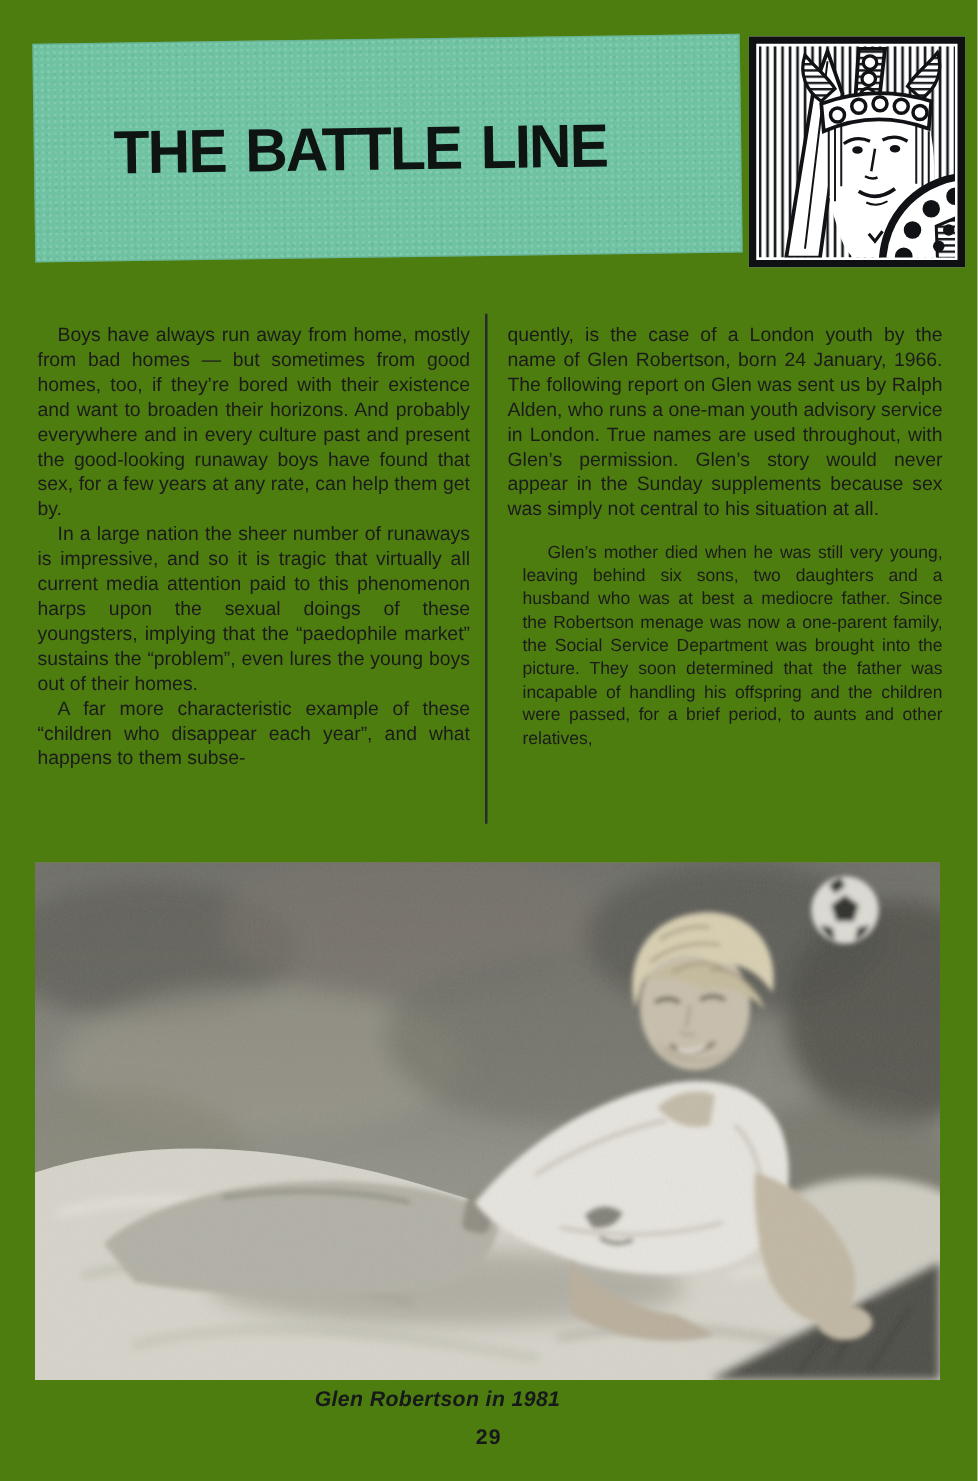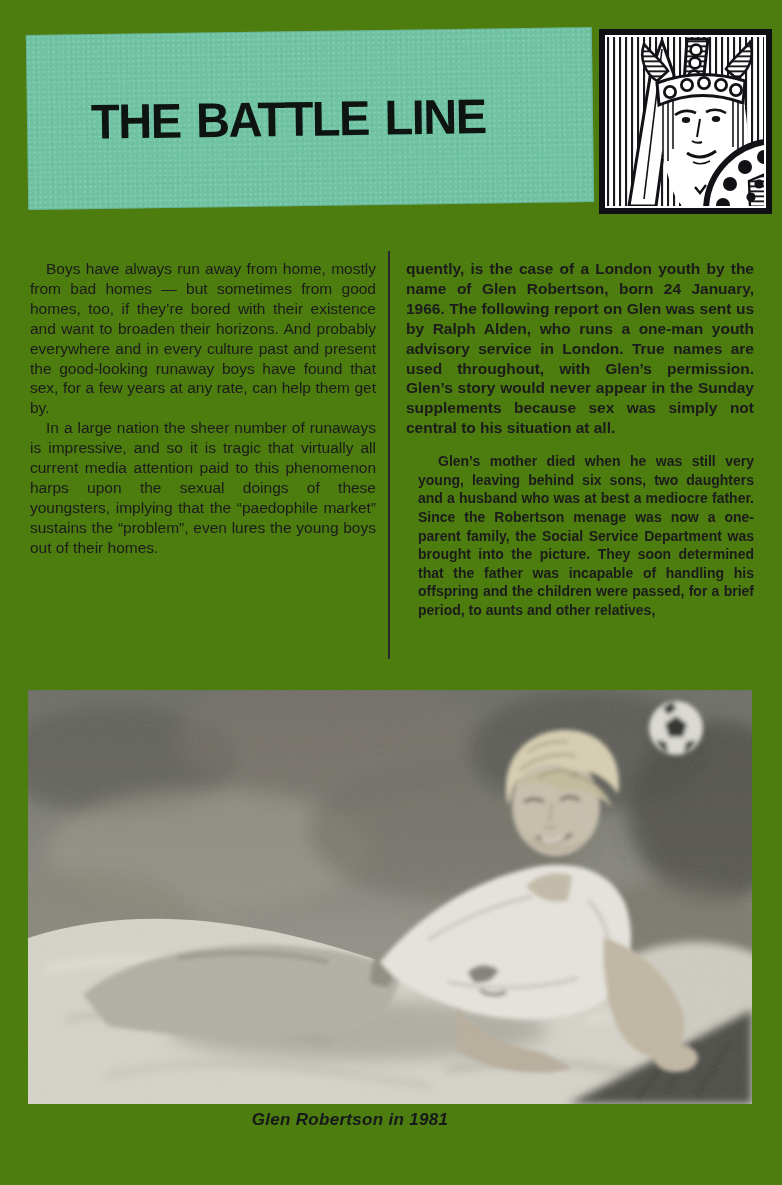--- a/index.html
+++ b/index.html
@@ -24,21 +24,21 @@
     font-size:47px;font-weight:bold;letter-spacing:-1.5px;word-spacing:4px;
     color:#0d1411;transform:scaleY(1.04);
   }
   
   .viking{position:absolute;left:599px;top:29px;width:173px;height:185px;}
   .viking svg{display:block;width:100%;height:100%;}
   
   .columns{position:absolute;left:30px;top:243px;width:724px;height:425px;}
   .col{position:absolute;top:16px;}
   .col-left{left:0;width:346px;}
-  .col-right{left:376px;width:348px;font-weight:bold;}
+  .col-right{left:376px;width:348px;}
   .divider{position:absolute;left:358px;top:8px;width:2px;height:408px;background:#272b2e;}
   p.body{
     margin:0;font-size:15.5px;line-height:19.9px;text-align:justify;
     text-indent:16px;color:#1b1b1b;
     -webkit-hyphens:auto;hyphens:auto;
   }
   p.cont{text-indent:0;}
   p.small{
     margin:14px 0 0 0;padding-left:12px;
     font-size:14px;line-height:18.6px;text-indent:20px;
@@ -134,20 +134,21 @@
       </g>
       <rect x="3" y="3" width="167" height="179" fill="none" stroke="#0e1013" stroke-width="6"></rect>
     </svg>
   </div>
 
   <div class="columns">
     <div class="divider"></div>
     <div class="col col-left">
       <p class="body">Boys have always run away from home, mostly from bad homes — but sometimes from good homes, too, if they’re bored with their existence and want to broaden their horizons. And probably everywhere and in every culture past and present the good-looking runaway boys have found that sex, for a few years at any rate, can help them get by.</p>
       <p class="body">In a large nation the sheer number of runaways is impressive, and so it is tragic that virtually all current media attention paid to this phenomenon harps upon the sexual doings of these youngsters, implying that the “paedophile market” sustains the “problem”, even lures the young boys out of their homes.</p>
+      <p class="body">A far more characteristic example of these “children who disappear each year”, and what happens to them subse-</p>
     </div>
     <div class="col col-right">
       <p class="body cont">quently, is the case of a London youth by the name of Glen Robertson, born 24 January, 1966. The following report on Glen was sent us by Ralph Alden, who runs a one-man youth advisory service in London. True names are used throughout, with Glen’s permission. Glen’s story would never appear in the Sunday supplements because sex was simply not central to his situation at all.</p>
       <p class="body small">Glen’s mother died when he was still very young, leaving behind six sons, two daughters and a husband who was at best a mediocre father. Since the Robertson menage was now a one-parent family, the Social Service Department was brought into the picture. They soon determined that the father was incapable of handling his offspring and the children were passed, for a brief period, to aunts and other relatives,</p>
     </div>
   </div>
 
   <div class="photo">
     <svg viewBox="0 0 724 414" xmlns="http://www.w3.org/2000/svg" preserveAspectRatio="none">
       <defs>
@@ -256,14 +257,15 @@
         <path d="M524,114 L521,132 M516,136 Q522,139 528,137" stroke="#a89e89" stroke-width="2.4" fill="none"></path>
         <path d="M508,146 Q524,158 544,144" stroke="#7a7161" stroke-width="3.4" fill="none"></path>
         <path d="M514,149 Q524,154 536,147" stroke="#efece2" stroke-width="2.4" fill="none"></path>
       </g>
 
       <rect width="724" height="414" filter="url(#grain)" opacity=".32"></rect>
     </svg>
   </div>
 
   <div class="caption">Glen Robertson in 1981</div>
+  <div class="pagenum">29</div>
 
 </div>
 
 </body></html>

